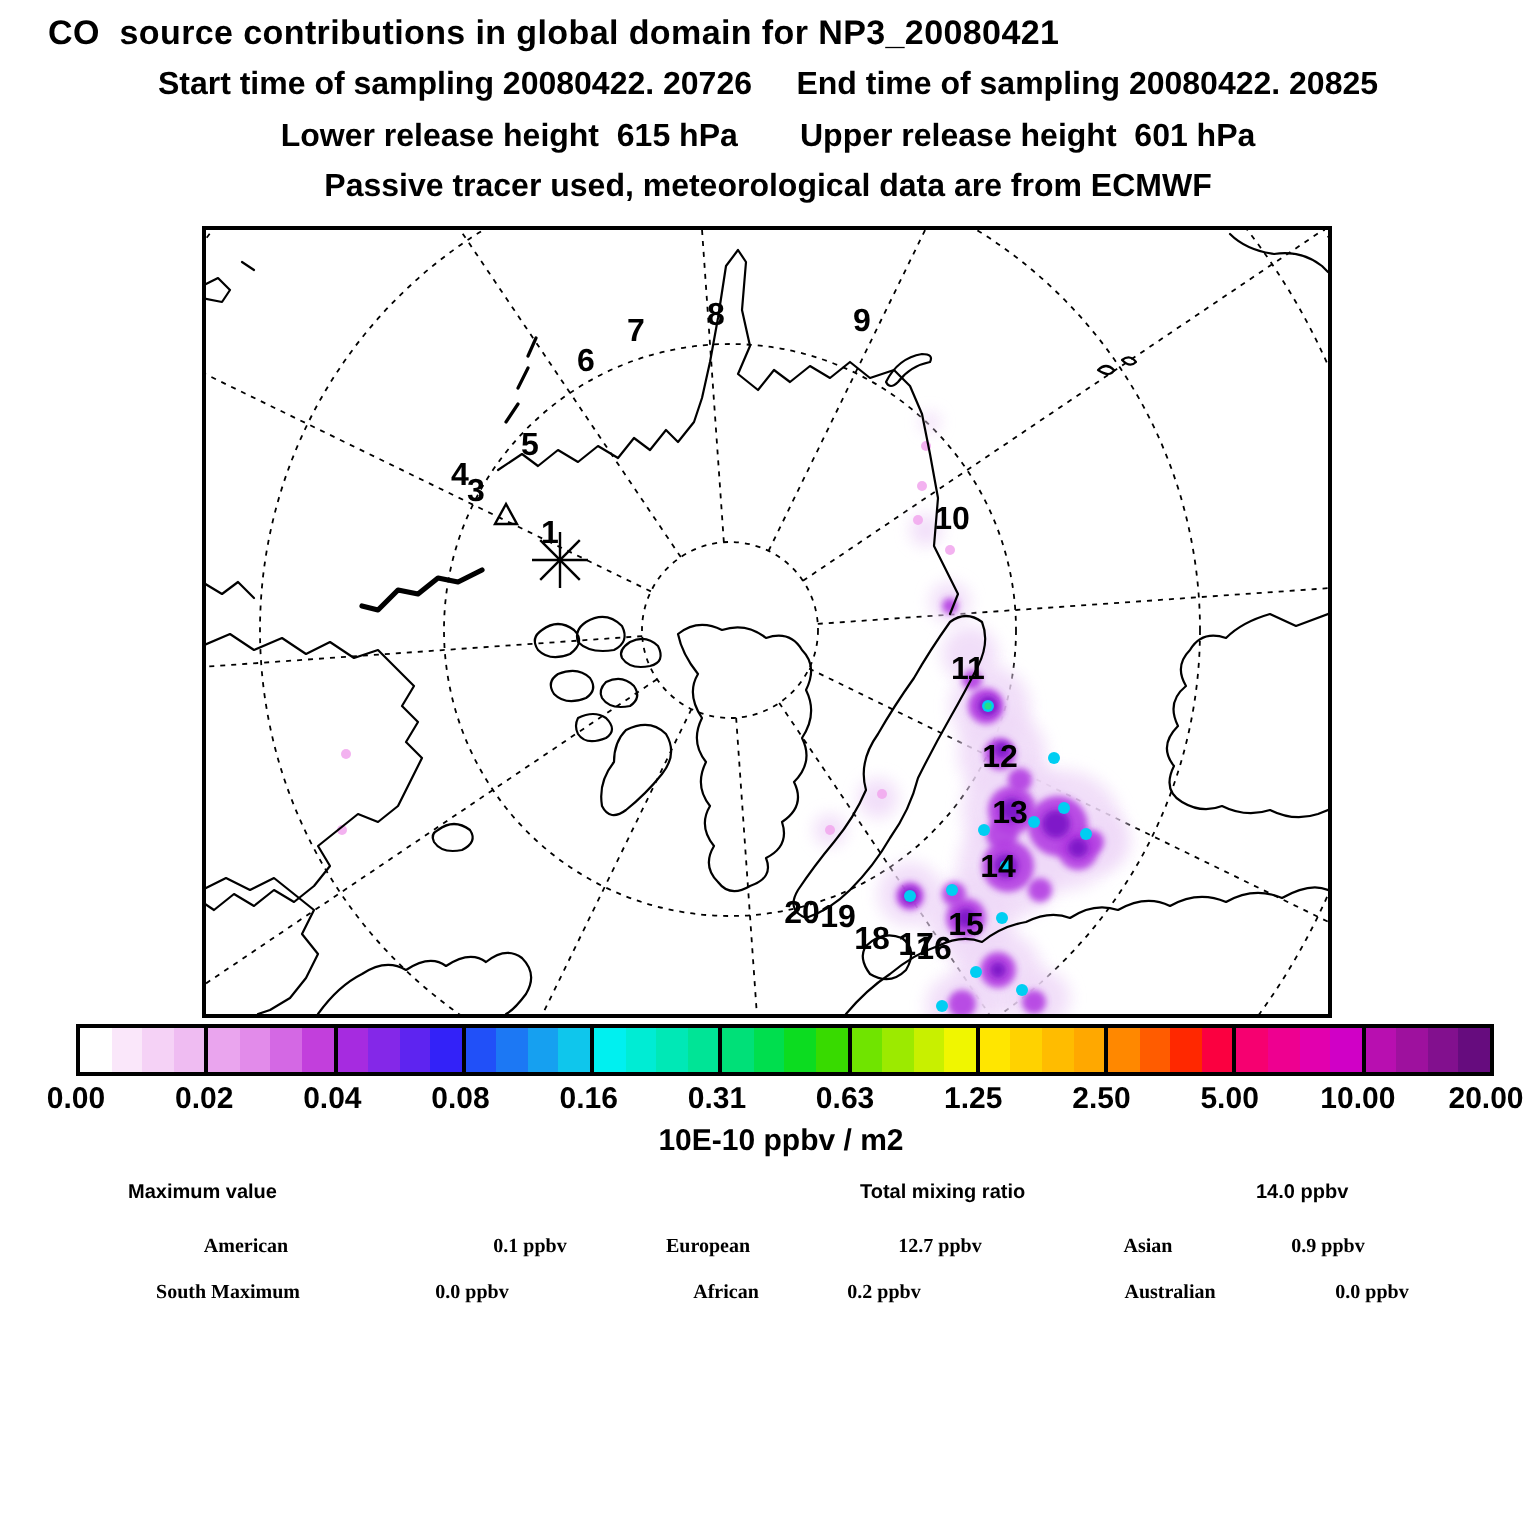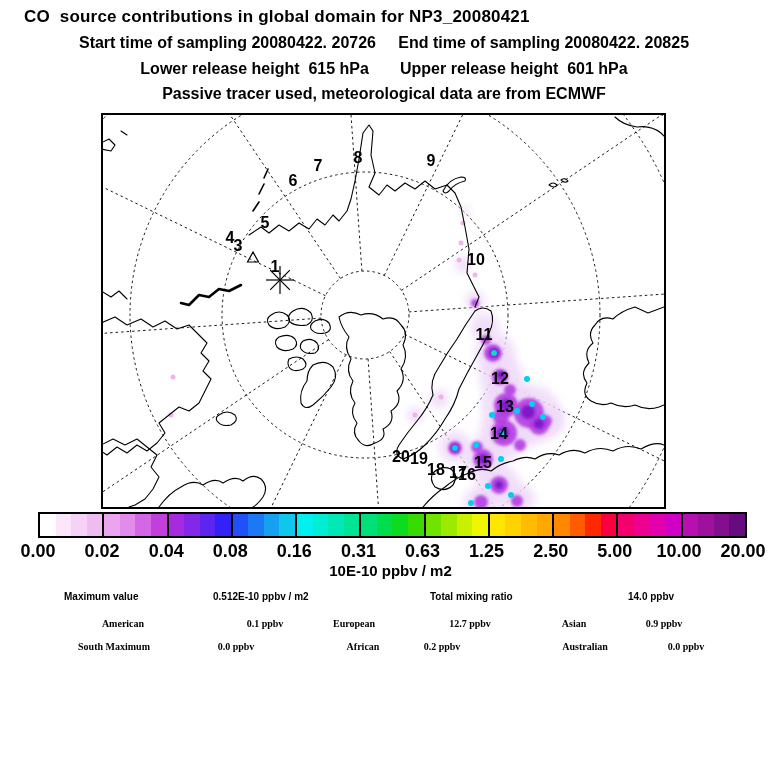--- a/index.html
+++ b/index.html
@@ -12,21 +12,21 @@
   #line-release{top:60px;}
   #line-tracer{top:85px;}
   #map-panel{position:absolute;left:101px;top:113px;width:561px;height:392px;
              border:2px solid #000;box-sizing:content-box;background:#fff;}
   #map-svg{display:block;width:561px;height:392px;}
   #colorbar{position:absolute;left:38px;top:512px;width:705px;height:22px;
             border:2px solid #000;display:flex;}
   .cb-seg{flex:1;display:flex;border-left:2px solid #000;}
   .cb-seg:first-child{border-left:none;}
   .cb-cell{flex:1;}
-  #cb-ticks{position:absolute;left:38px;top:541px;width:705px;height:18px;font-size:18px;}
+  #cb-ticks{position:absolute;left:38px;top:541px;width:705px;height:18px;font-size:15px;}
   .cb-tick{position:absolute;transform:translateX(-50%);white-space:nowrap;}
   #cb-units{position:absolute;left:38px;top:562px;width:705px;text-align:center;font-size:15px;}
   .stat-row{position:absolute;left:0;width:768px;height:20px;font-size:10px;}
   #stat-row-1{top:591px;}
   #stat-row-2{top:618px;}
   #stat-row-3{top:641px;}
   .stat-abs{position:absolute;white-space:nowrap;}
   .stat-c{position:absolute;transform:translateX(-50%);white-space:nowrap;font-family:Liberation Serif, serif;}
 </style>
 </head>
@@ -264,21 +264,20 @@
     <span class="cb-tick" style="left: 448.636px;">1.25</span>
     <span class="cb-tick" style="left: 512.727px;">2.50</span>
     <span class="cb-tick" style="left: 576.818px;">5.00</span>
     <span class="cb-tick" style="left: 640.909px;">10.00</span>
     <span class="cb-tick" style="left: 705px;">20.00</span>
   </div>
 <div id="cb-units">10E-10 ppbv / m2</div>
 
 <div id="stat-row-1" class="stat-row">
   <span class="stat-abs" style="left:64px">Maximum value</span>
-  <span class="stat-abs" style="left:213px">0.512E-10 ppbv / m2</span>
   <span class="stat-abs" style="left:430px">Total mixing ratio</span>
   <span class="stat-abs" style="left:628px">14.0 ppbv</span>
 </div>
 <div id="stat-row-2" class="stat-row">
     <span class="stat-c" style="left: 123px;">American</span>
     <span class="stat-c" style="left: 229px; margin-left: 36px;">0.1 ppbv</span>
     <span class="stat-c" style="left: 354px;">European</span>
     <span class="stat-c" style="left: 470px;">12.7 ppbv</span>
     <span class="stat-c" style="left: 574px;">Asian</span>
     <span class="stat-c" style="left: 664px;">0.9 ppbv</span>

